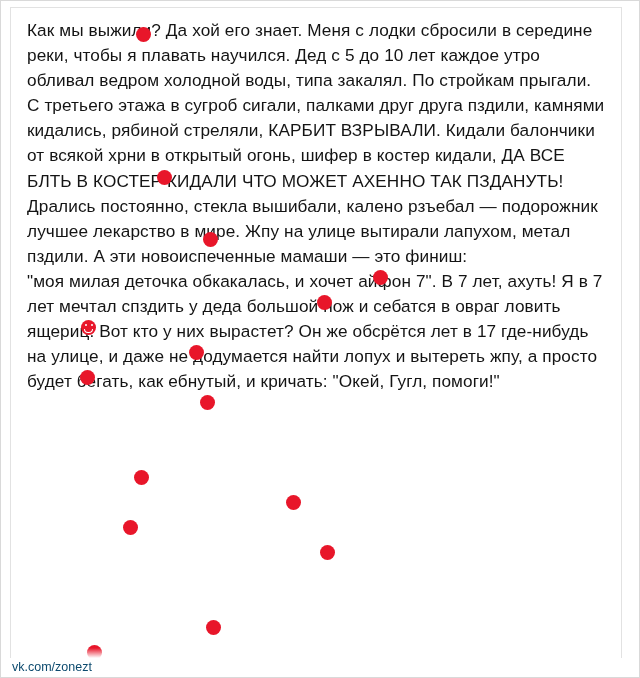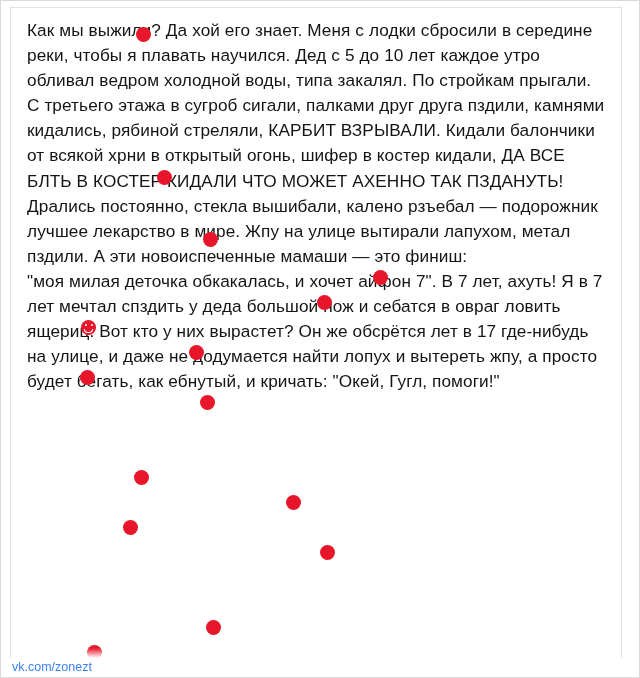--- a/index.html
+++ b/index.html
@@ -46,21 +46,21 @@
     bottom: 1px;
     width: 637px;
     height: 18px;
     background: #ffffff;
   }
   .watermark {
     position: absolute;
     left: 10px;
     bottom: 2px;
     font-size: 12.5px;
-    color: #3b82f6;
+    color: #0c4a6e;
     font-family: "Liberation Sans", sans-serif;
   }
   .fade-bottom {
     position: absolute;
     left: 10px;
     bottom: 19px;
     width: 610px;
     height: 10px;
     background: linear-gradient(to bottom, rgba(255,255,255,0), #ffffff);
     pointer-events: none;

